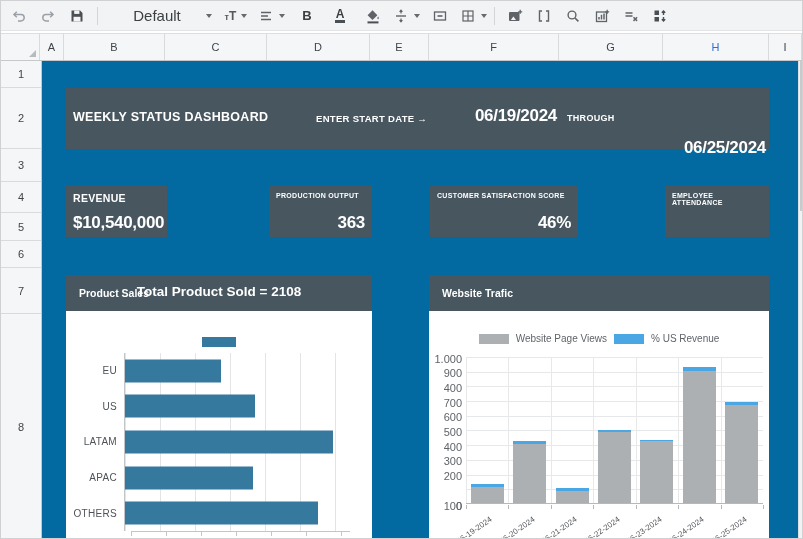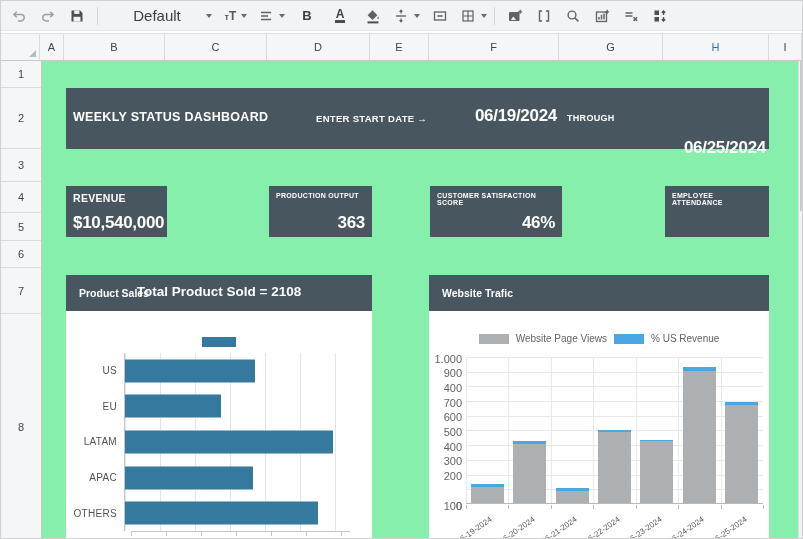--- a/index.html
+++ b/index.html
@@ -33,21 +33,21 @@
   .corner .tri { position:absolute; right:3px; bottom:3px; width:0; height:0; border-style:solid; border-width:0 0 7px 7px; border-color:transparent transparent #b7bbbe transparent; }
   .colcell { height:100%; display:flex; align-items:center; justify-content:center; border-right:1px solid #d8dadb; }
   .colcell.selcol { color:#2f6fd6; }
   
   .rowheads {
     position:absolute; left:0; top:60px; width:41px; bottom:0;
     background:#f5f6f7; border-right:1px solid #c6c8ca; font-size:11px; color:#3f4449;
   }
   .rowcell { display:flex; align-items:center; justify-content:center; border-bottom:1px solid #d8dadb; }
   
-  .content { position:absolute; left:41px; top:60px; width:762px; height:479px; background:#86efac; }
+  .content { position:absolute; left:41px; top:60px; width:762px; height:479px; background:#0369a1; }
   .band {
     position:absolute; left:24px; top:27px; width:703px; height:61px; background:#47565f; color:#fff;
   }
   .band .title { position:absolute; left:7px; top:22px; font-size:12.5px; font-weight:bold; letter-spacing:.3px; }
   .band .enterlab { position:absolute; left:250px; top:25px; font-size:9.5px; font-weight:bold; letter-spacing:.3px; }
   .band .sdate { position:absolute; left:395px; top:18px; width:96px; text-align:right; font-size:17px; font-weight:bold; letter-spacing:-.3px; }
   .band .through { position:absolute; left:501px; top:25px; font-size:9px; font-weight:bold; letter-spacing:.3px; }
   .band .edate { position:absolute; right:3px; top:18px; width:98px; text-align:right; font-size:17px; font-weight:bold; letter-spacing:-.3px;margin-top:32px; }
   .kpi { position:absolute; top:125px; height:51px; background:#47565f; color:#fff; padding:6px 7px 4px 7px; display:flex; flex-direction:column; justify-content:space-between; }
   .kpi .klab { font-weight:bold; letter-spacing:.3px; font-size:7px; }
@@ -244,46 +244,46 @@
 
     <div>
         <div class="kpi first" style="left: 24px; width: 101px;">
           <div class="klab">REVENUE</div>
           <div class="kval">$10,540,000</div>
         </div>
         <div class="kpi right" style="left: 227px; width: 103px;">
           <div class="klab">PRODUCTION OUTPUT</div>
           <div class="kval">363</div>
         </div>
-        <div class="kpi right" style="left: 388px; width: 132px;">
+        <div class="kpi right" style="left: 388px; width: 148px;">
           <div class="klab">CUSTOMER SATISFACTION SCORE</div>
           <div class="kval">46%</div>
         </div>
         <div class="kpi right" style="left: 623px; width: 104px;">
           <div class="klab">EMPLOYEE ATTENDANCE</div>
         </div>
       </div>
 
     <div class="panelhead" style="left:24px; width:306px;">
       <span class="ptitle">Product Sales</span>
       <span class="phead">Total Product Sold = 2108</span>
     </div>
     <div class="chartbox" style="left:24px; width:306px;">
       <div class="pleg" style="background: rgb(54, 121, 159);"></div>
       <div class="prows">
           <div class="prow">
+            <div class="plab">EU</div>
+            <div class="ptrack">
+              <div class="pbar" style="width: 96.25px; background: rgb(54, 121, 159);"></div>
+            </div>
+          </div>
+          <div class="prow">
             <div class="plab">US</div>
             <div class="ptrack">
               <div class="pbar" style="width: 129.5px; background: rgb(54, 121, 159);"></div>
-            </div>
-          </div>
-          <div class="prow">
-            <div class="plab">EU</div>
-            <div class="ptrack">
-              <div class="pbar" style="width: 96.25px; background: rgb(54, 121, 159);"></div>
             </div>
           </div>
           <div class="prow">
             <div class="plab">LATAM</div>
             <div class="ptrack">
               <div class="pbar" style="width: 208.25px; background: rgb(54, 121, 159);"></div>
             </div>
           </div>
           <div class="prow">
             <div class="plab">APAC</div>

